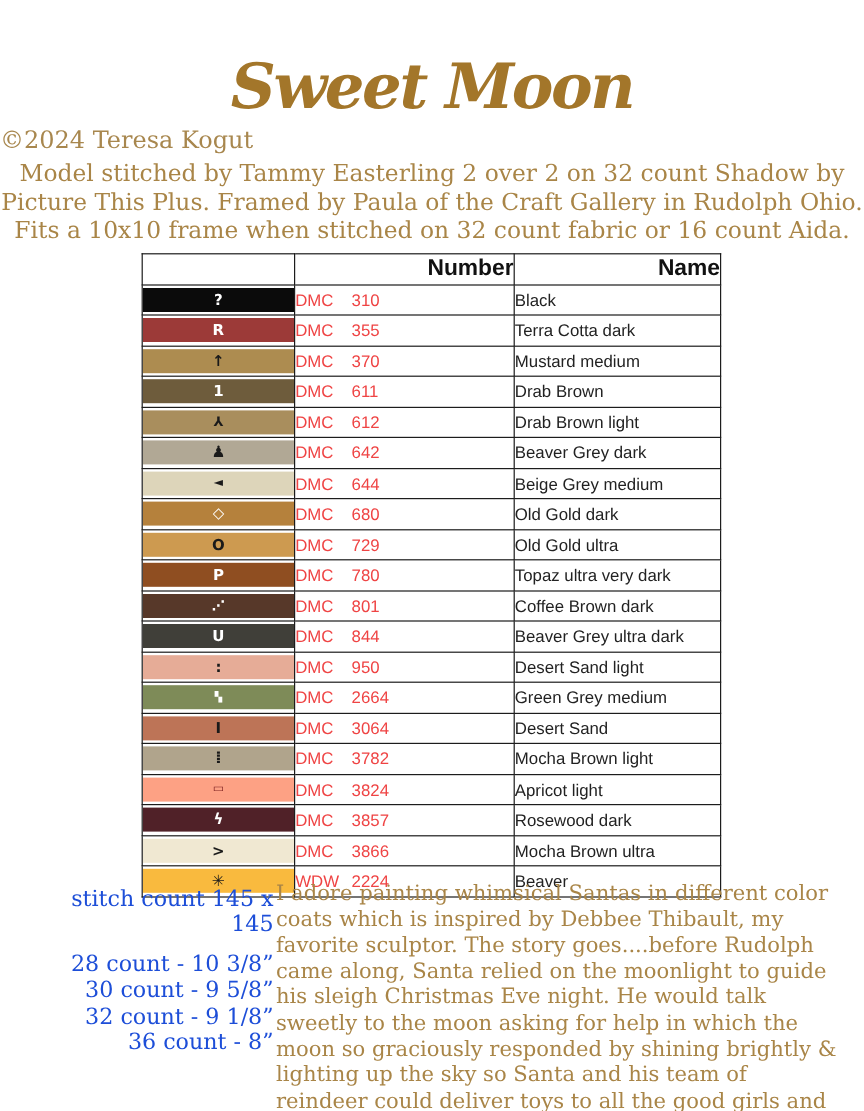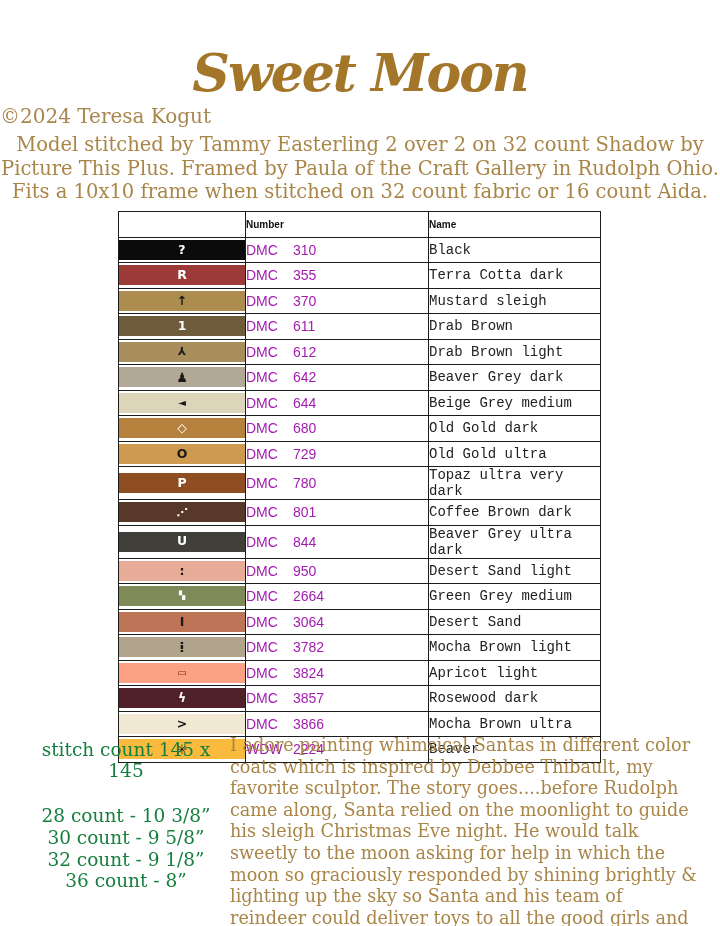--- a/index.html
+++ b/index.html
@@ -55,64 +55,64 @@
   table.thread-table th, table.thread-table td {
     padding: 0;
     height: 24.5px;
     overflow: hidden;
   }
   .col-swatch { width: 127px; }
   .col-number { width: 183px; }
   .col-name   { width: 172px; }
   th.hdr {
     font-family: "Liberation Sans", sans-serif;
-    font-size: 10px;
+    font-size: 19px;
     font-weight: 700;
     color: #111111;
-    text-align: left;
+    text-align: right;
     padding-left: 7px;
   }
   td.swatch-cell { padding: 0; vertical-align: middle; }
   .swatch {
     height: 20px;
     margin: 2.2px 0;
     display: flex;
     align-items: center;
     justify-content: center;
   }
   .sym {
     font-family: "DejaVu Sans", sans-serif;
     font-weight: 700;
     font-size: 12.5px;
     line-height: 1;
   }
   td.number-cell {
     font-family: "Liberation Sans", sans-serif;
     font-size: 14px;
-    color: #a21caf;
+    color: #ef4444;
     padding-left: 9px;
   }
   td.number-cell .mfr { display: inline-block; width: 47px; }
   td.name-cell {
-    font-family: Liberation Mono, monospace;
+    font-family: Liberation Sans, sans-serif;
     font-size: 14px;
     color: #222222;
     padding-left: 8px;
   }
 
   
   .footer-left {
     position: absolute;
     left: 24px; top: 739px;
     width: 204px;
-    text-align: center;
-    color: #15803d;
+    text-align: right;
+    color: #1d4ed8;
   }
   .stitch-count { font-size: 18.5px; }
-  .count-list { margin-top: 24px; font-size: 18.5px; line-height: 21.8px; }
+  .count-list { margin-top: 12px; font-size: 18.5px; line-height: 21.8px; }
   .footer-right {
     position: absolute;
     left: 230px; top: 735px;
     width: 470px;
     font-size: 17.6px;
     line-height: 21.6px;
     color: #a98547;
     text-align: left;
   }
 </style>
@@ -168,21 +168,21 @@
     </tr>
         <tr>
       <td class="swatch-cell">
         <div class="swatch" style="background: rgb(173, 140, 80);">
           <span class="sym" style="color: rgb(26, 26, 26);">↑</span>
         </div>
       </td>
       <td class="number-cell">
         <span class="mfr">DMC</span><span>370</span>
       </td>
-      <td class="name-cell">Mustard sleigh</td>
+      <td class="name-cell">Mustard medium</td>
     </tr>
         <tr>
       <td class="swatch-cell">
         <div class="swatch" style="background: rgb(110, 92, 60);">
           <span class="sym" style="color: rgb(255, 255, 255);">1</span>
         </div>
       </td>
       <td class="number-cell">
         <span class="mfr">DMC</span><span>611</span>
       </td>

